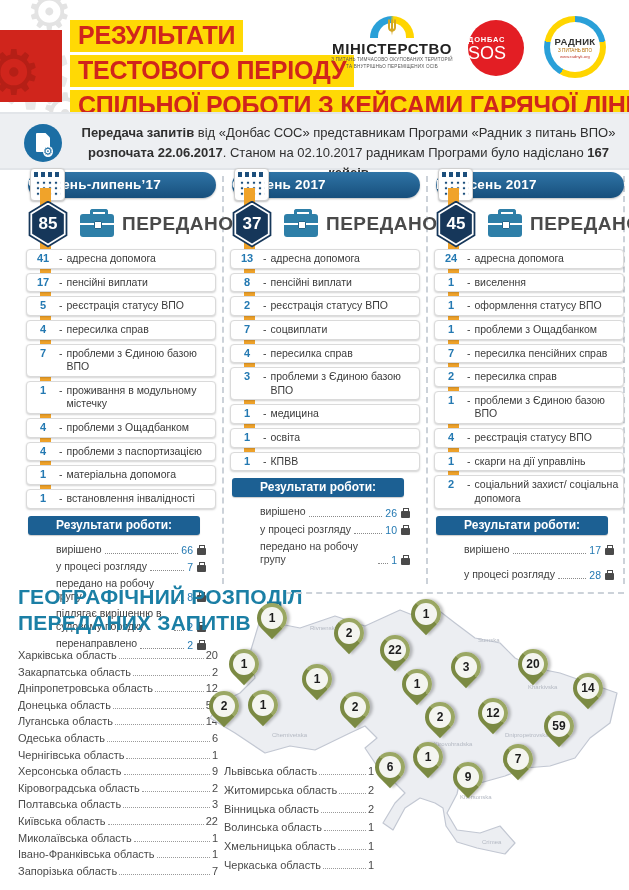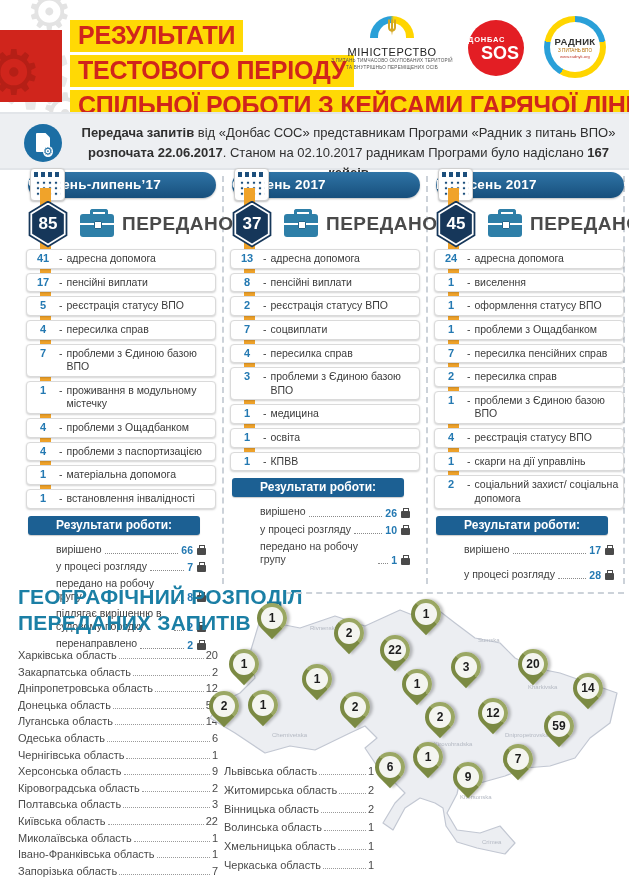--- a/index.html
+++ b/index.html
@@ -20,26 +20,26 @@
   .redbox .gear{color:#b51f16;left:-14px;top:12px;font-size:62px;}
   .title{position:absolute;left:70px;top:20px;}
   .t-line{display:table;background:var(--yellow);color:var(--red);font-weight:bold;
           font-size:25px;letter-spacing:-.2px;padding:1px 8px 2px;margin-bottom:3px;white-space:nowrap;}
   
   .logo-min{position:absolute;left:328px;top:16px;width:128px;text-align:center;}
   .min-arc{position:relative;width:44px;height:22px;margin:0 auto;border-radius:22px 22px 0 0;
            background:linear-gradient(90deg,#2aa0d8 0 46%,#ffd500 54%);}
   .min-arc .inner{position:absolute;left:8px;right:8px;bottom:0;top:7px;background:#fff;border-radius:14px 14px 0 0;}
   .min-arc svg{position:absolute;left:17px;top:3px;}
-  .min-title{font-size:11px;font-weight:normal;color:#222;letter-spacing:.6px;margin-top:8px;}
+  .min-title{font-size:15px;font-weight:bold;color:#222;letter-spacing:.6px;margin-top:2px;}
   .min-sub{font-size:4.6px;color:#555;letter-spacing:.2px;line-height:1.5;}
   .logo-sos{position:absolute;left:468px;top:20px;width:56px;height:56px;border-radius:50%;background:var(--sos);
             color:#fff;display:flex;flex-direction:column;align-items:flex-start;justify-content:center;}
   .sos-top{font-size:7.5px;font-weight:bold;letter-spacing:.8px;}
-  .sos-main{font-size:18px;font-weight:bold;line-height:1;margin-left:13px;}
+  .sos-main{font-size:18px;font-weight:normal;line-height:1;}
   .logo-rad{position:absolute;left:544px;top:16px;width:62px;height:62px;border-radius:50%;
             background:conic-gradient(#2aa0d8 0 22%,#ffd500 22% 58%,#2aa0d8 58% 78%,#ffd500 78% 100%);
             display:flex;align-items:center;justify-content:center;}
   .rad-in{width:50px;height:50px;border-radius:50%;background:#fff;display:flex;flex-direction:column;
           align-items:center;justify-content:center;text-align:center;}
   .rad-t{font-size:9.5px;font-weight:bold;color:#333;letter-spacing:.3px;}
   .rad-s{font-size:4.6px;color:#b56c00;margin-top:1px;}
   .rad-u{font-size:4.2px;color:#c0392b;margin-top:1px;}
 
   
@@ -85,21 +85,21 @@
         border-radius:4px;box-shadow:0 1px 2px rgba(0,0,0,.18);margin-bottom:4px;padding:2px 2px 2px 0;}
   .item-num{width:32px;text-align:center;font-weight:bold;color:var(--numblue);font-size:11px;flex:none;}
   .item-dash{margin-right:4px;color:#3b3b3b;font-size:10.5px;}
   .item-label{font-size:10.5px;color:#3b3b3b;line-height:1.3;}
   .results{position:relative;margin:7px 0 0 2px;}
   .res-head{background:var(--bluebar);color:#fff;font-weight:bold;font-size:12px;text-align:center;
             border-radius:3px;height:19px;line-height:19px;width:172px;margin-bottom:8px;box-shadow:0 1px 1px rgba(0,0,0,.2);}
   .res-row{display:flex;align-items:flex-end;font-size:10.5px;color:#3f3f3f;margin-bottom:4px;width:178px;}
   .res-label{line-height:1.25;margin-left:28px;}
   .res-dots{flex:1;min-width:10px;border-bottom:1.5px dotted #8a8a8a;margin:0 3px 2px;}
-  .res-num{font-weight:bold;color:var(--numblue);}
+  .res-num{font-weight:normal;color:var(--numblue);}
   .mini-case{display:inline-block;width:9px;height:7px;background:#4a4a4a;border-radius:1px;margin:0 0 1px 4px;position:relative;flex:none;}
   .mini-case::before{content:"";position:absolute;top:-3px;left:2px;width:4px;height:2px;border:1px solid #4a4a4a;border-bottom:none;}
   .col[data-col="2"] .res-row{margin-bottom:12px;}
 
   
   .geo-title{position:absolute;left:18px;top:584px;font-size:21px;font-weight:bold;color:var(--teal);line-height:1.24;letter-spacing:.2px;}
   .dash-h{position:absolute;left:286px;top:592px;width:338px;border-top:2px dashed #ccd2d9;}
   .geo-list{position:absolute;}
   .geo-left{left:18px;top:649px;width:200px;}
   .geo-mid{left:224px;top:765px;width:150px;}

